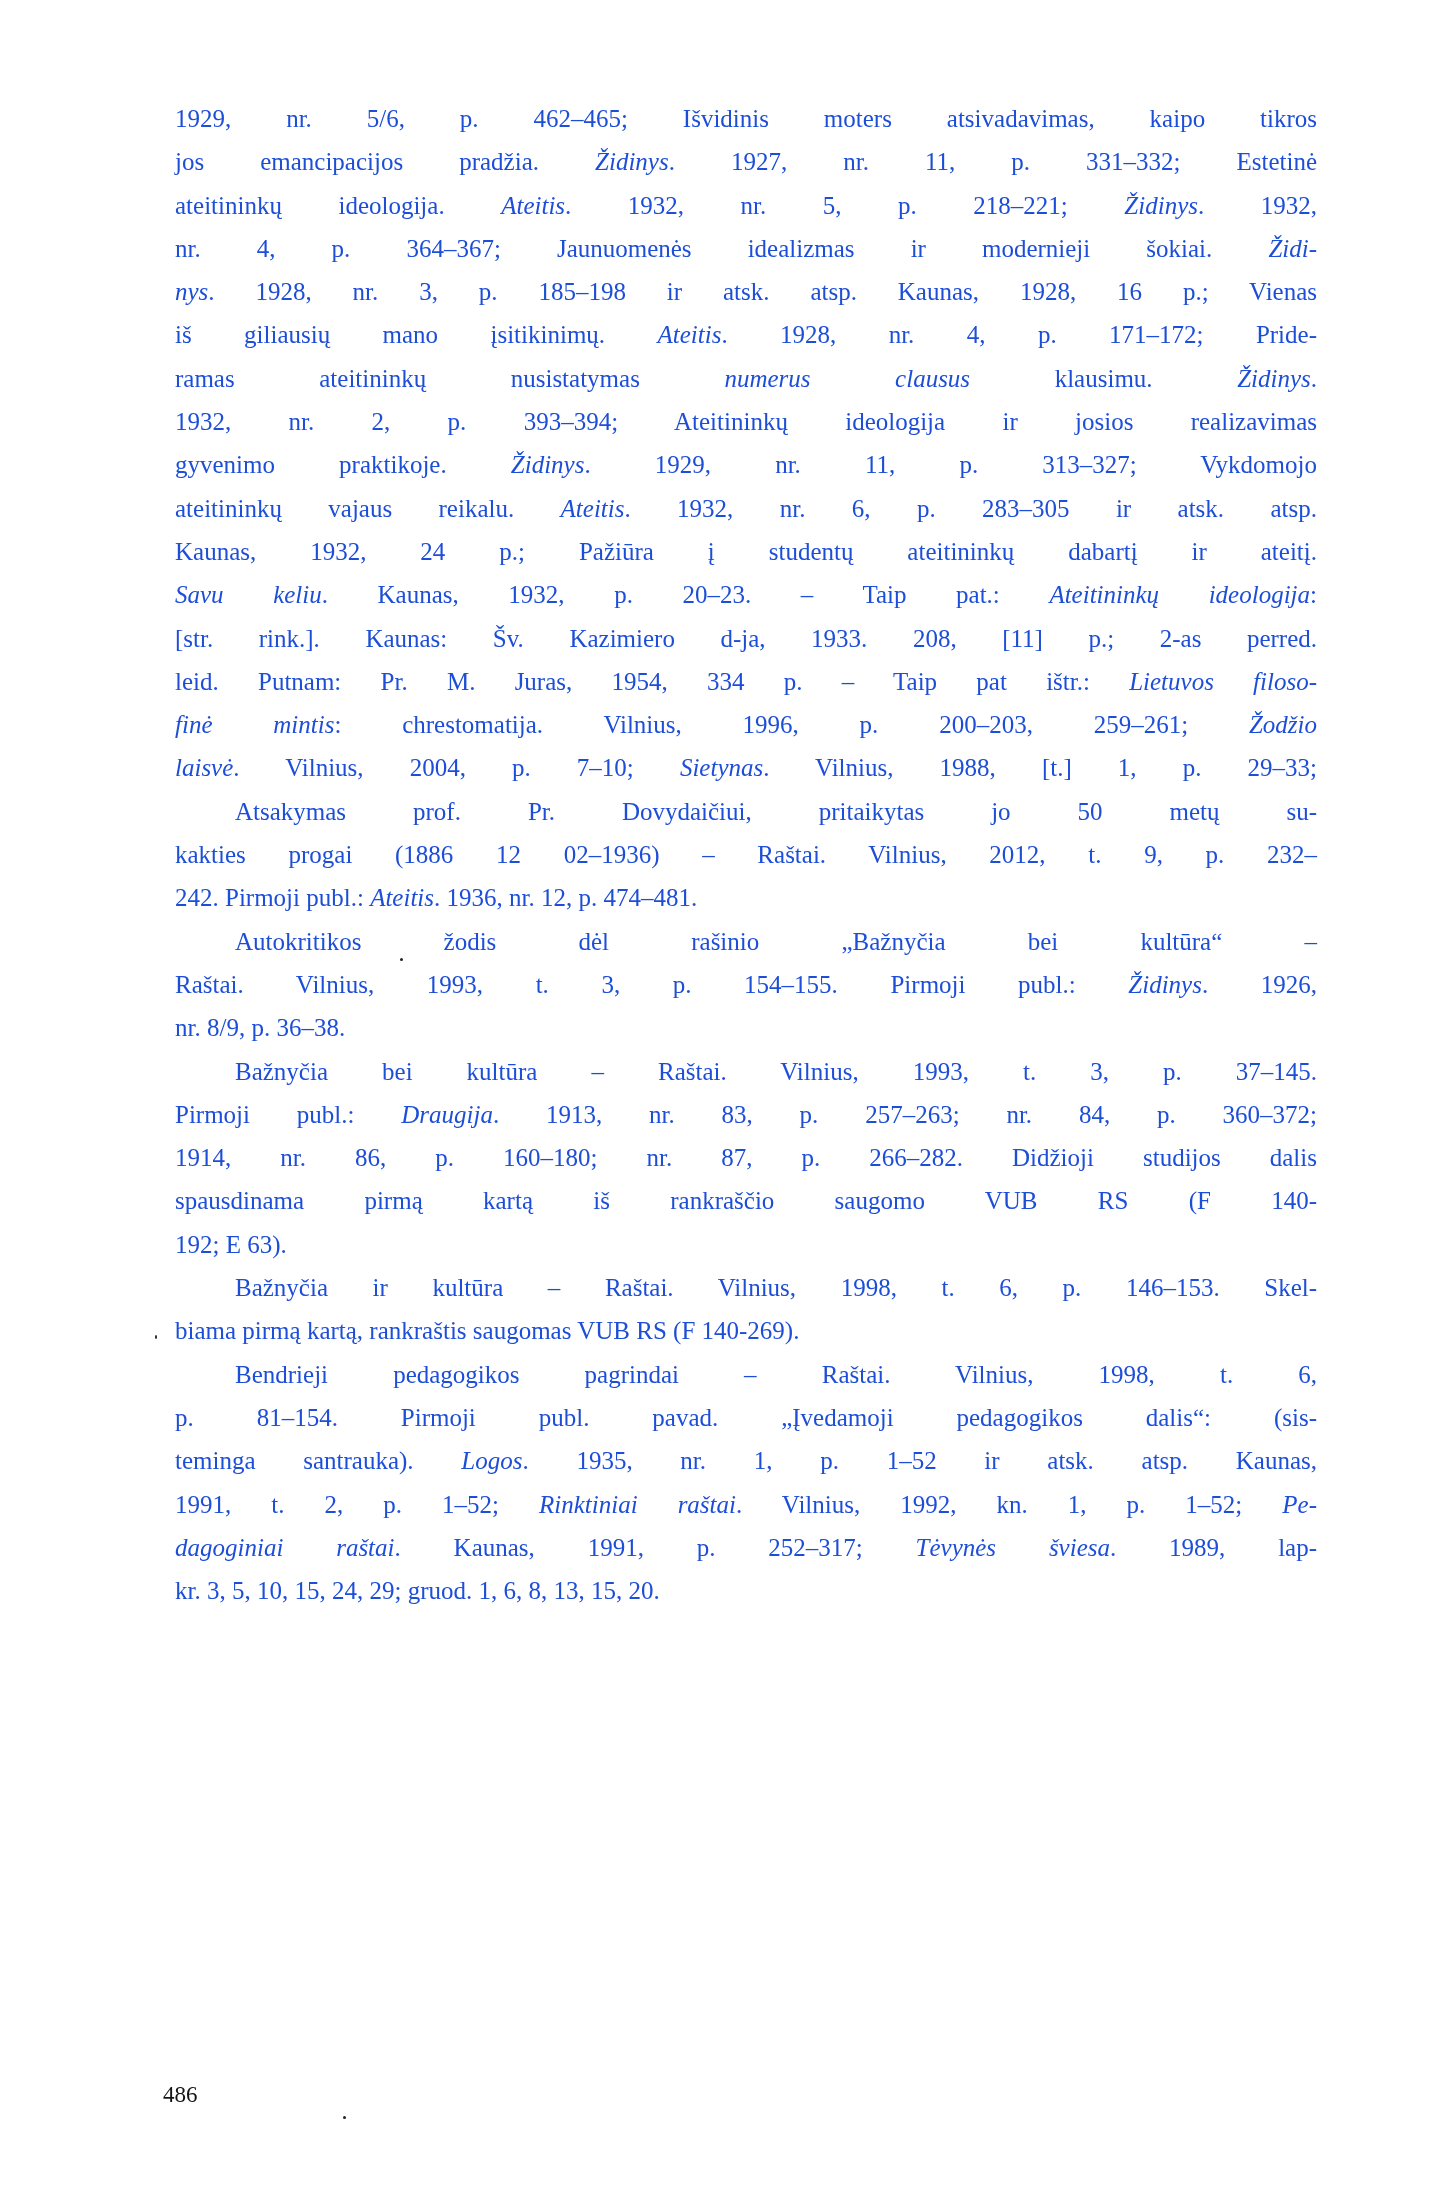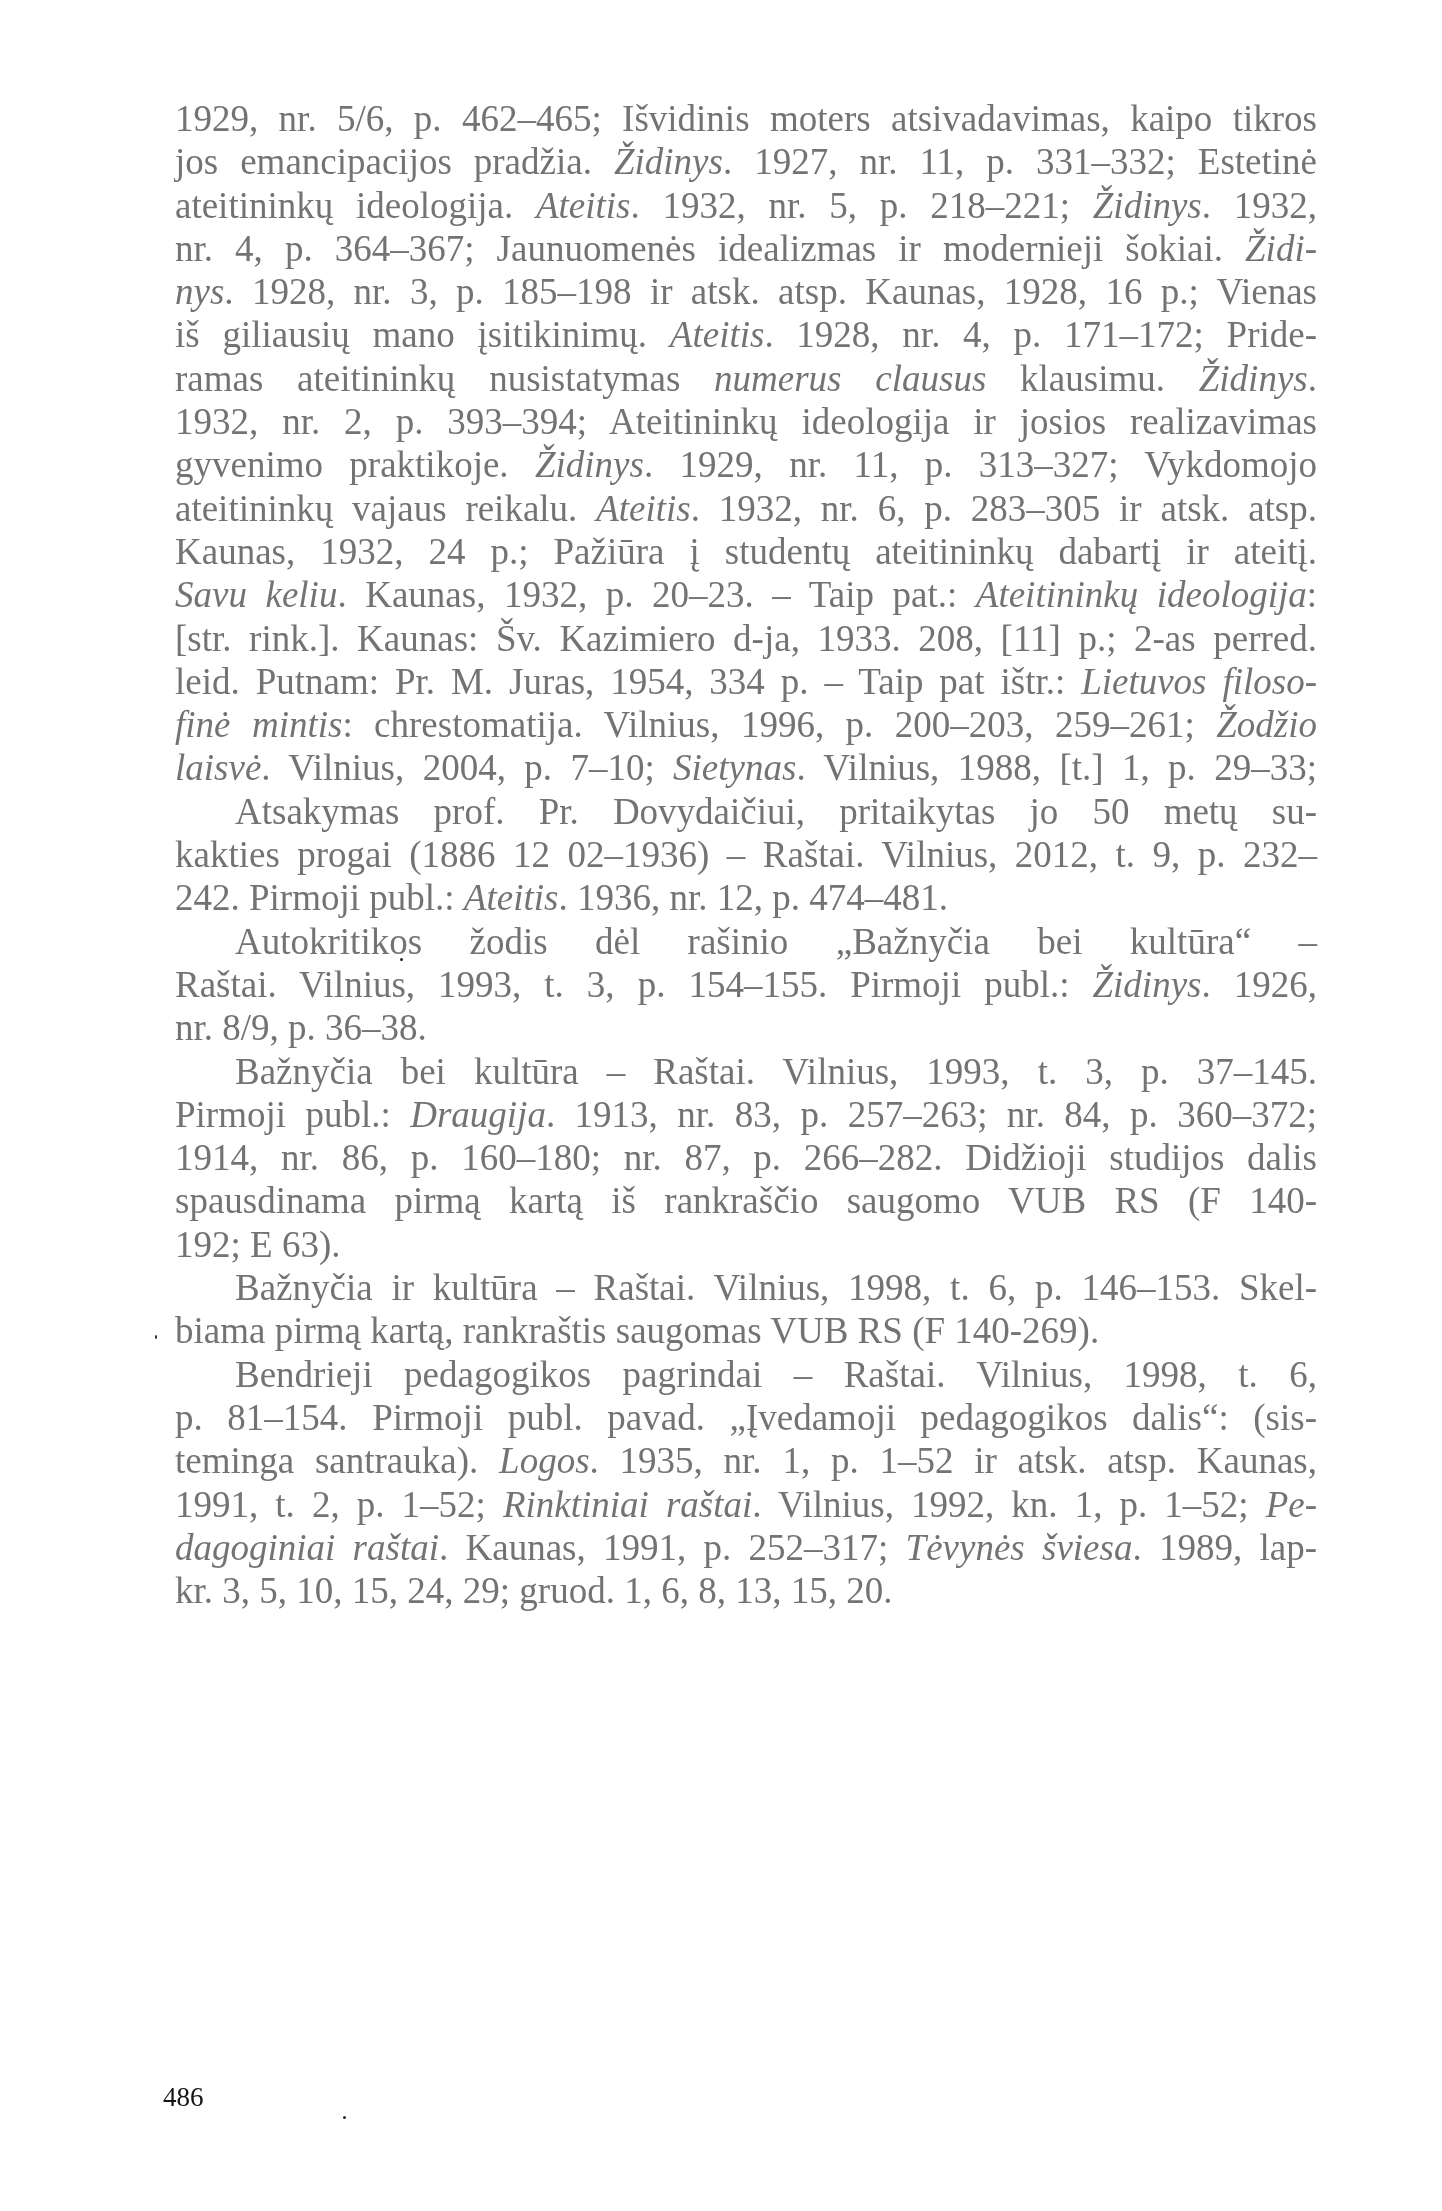--- a/index.html
+++ b/index.html
@@ -1,36 +1,36 @@
 <!DOCTYPE html>
 <html><head>
 <meta charset="utf-8">
 <style>
   html, body { margin: 0; padding: 0; background: #ffffff; }
   body { width: 1442px; height: 2211px; position: relative; overflow: hidden; }
   .page {
     position: absolute; left: 175px; top: 97px; width: 1142px;
     font-family: "Liberation Serif", "DejaVu Serif", serif;
-    font-size: 37px; color: #737373;
+    font-size: 25px; color: #1d4ed8;
   }
   .line {
     display: block; height: 43.3px; line-height: 43.3px;
     text-align: justify; text-align-last: justify; white-space: nowrap;
     overflow: visible;
   }
   .line.last { text-align-last: left; }
   .line.indent { padding-left: 60px; }
   .line-inner { display: inline-block; width: 100%; text-align: justify; text-align-last: justify; white-space: normal; }
   .line.last .line-inner { text-align-last: left; }
   .i { font-style: italic; }
   .b { font-weight: normal; }
   .page-number {
     position: absolute; left: 163px; top: 2082px;
     font-family: "Liberation Serif", "DejaVu Serif", serif;
-    font-size: 27px; color: #141414;
+    font-size: 23px; color: #141414;
   }
   .speck { position: absolute; width: 3px; height: 3px; background: #222; border-radius: 50%; }
 </style>
 </head>
 <body>
 
 <div class="page" id="page">
     <div class="line"><span class="line-inner"><span>1929, nr. 5/6, p. 462–465; Išvidinis moters atsivadavimas, kaipo tikros</span></span></div>
     <div class="line"><span class="line-inner"><span>jos emancipacijos pradžia. </span><span class="i">Židinys</span><span>. 1927, nr. 11, p. 331–332; Estetinė</span></span></div>
     <div class="line"><span class="line-inner"><span>ateitininkų ideologija. </span><span class="i">Ateitis</span><span>. 1932, nr. 5, p. 218–221; </span><span class="i">Židinys</span><span>. 1932,</span></span></div>

